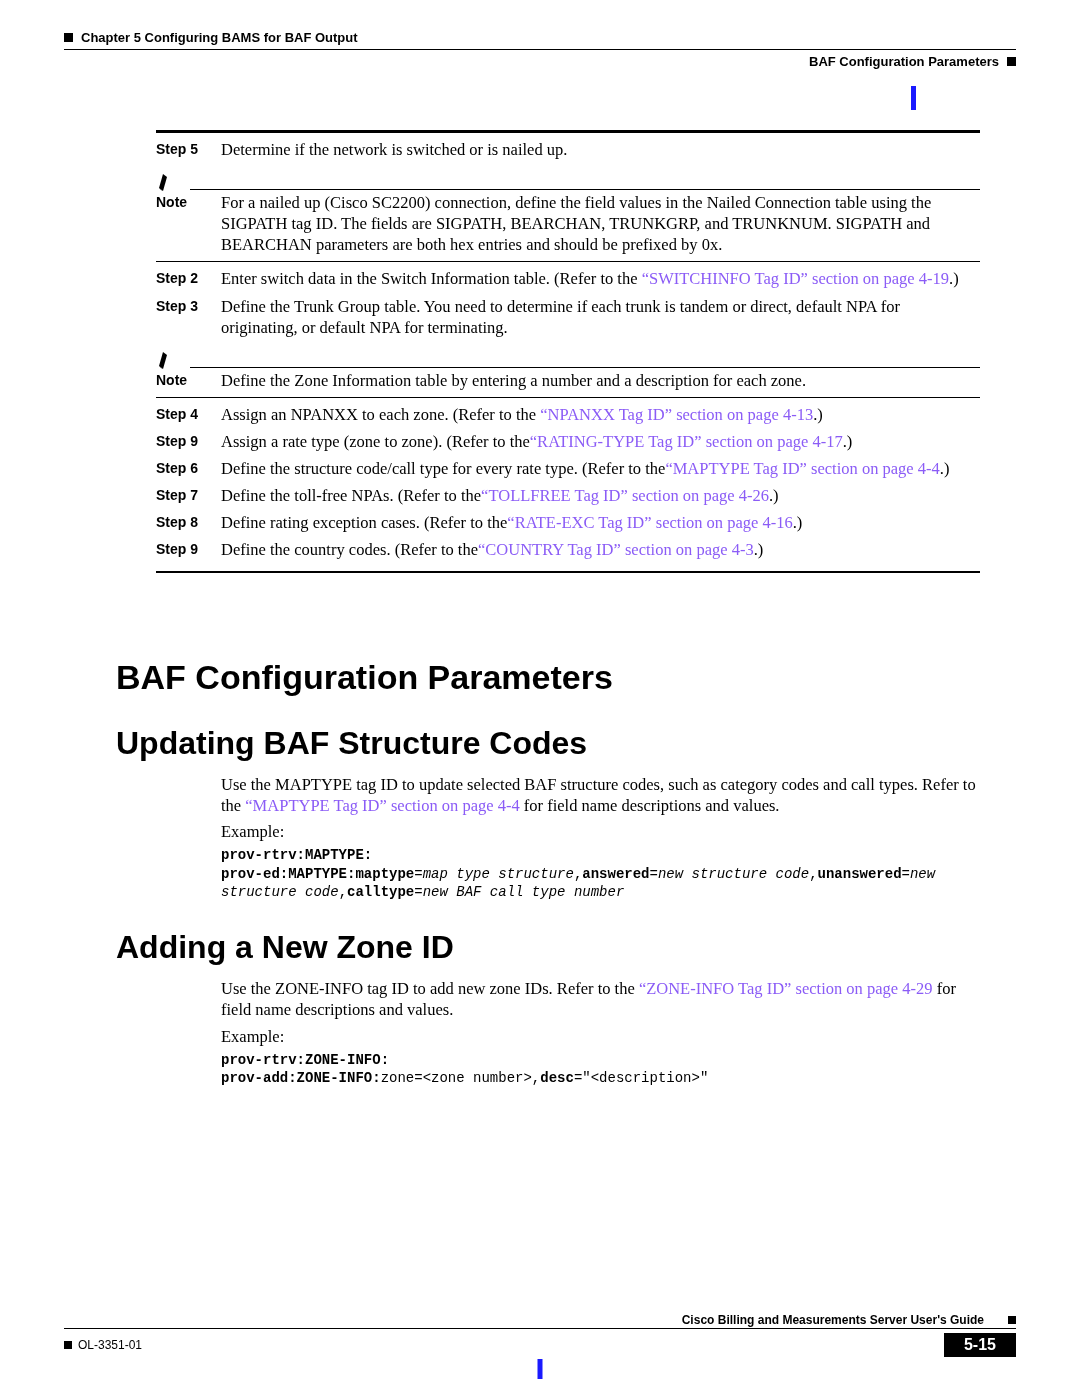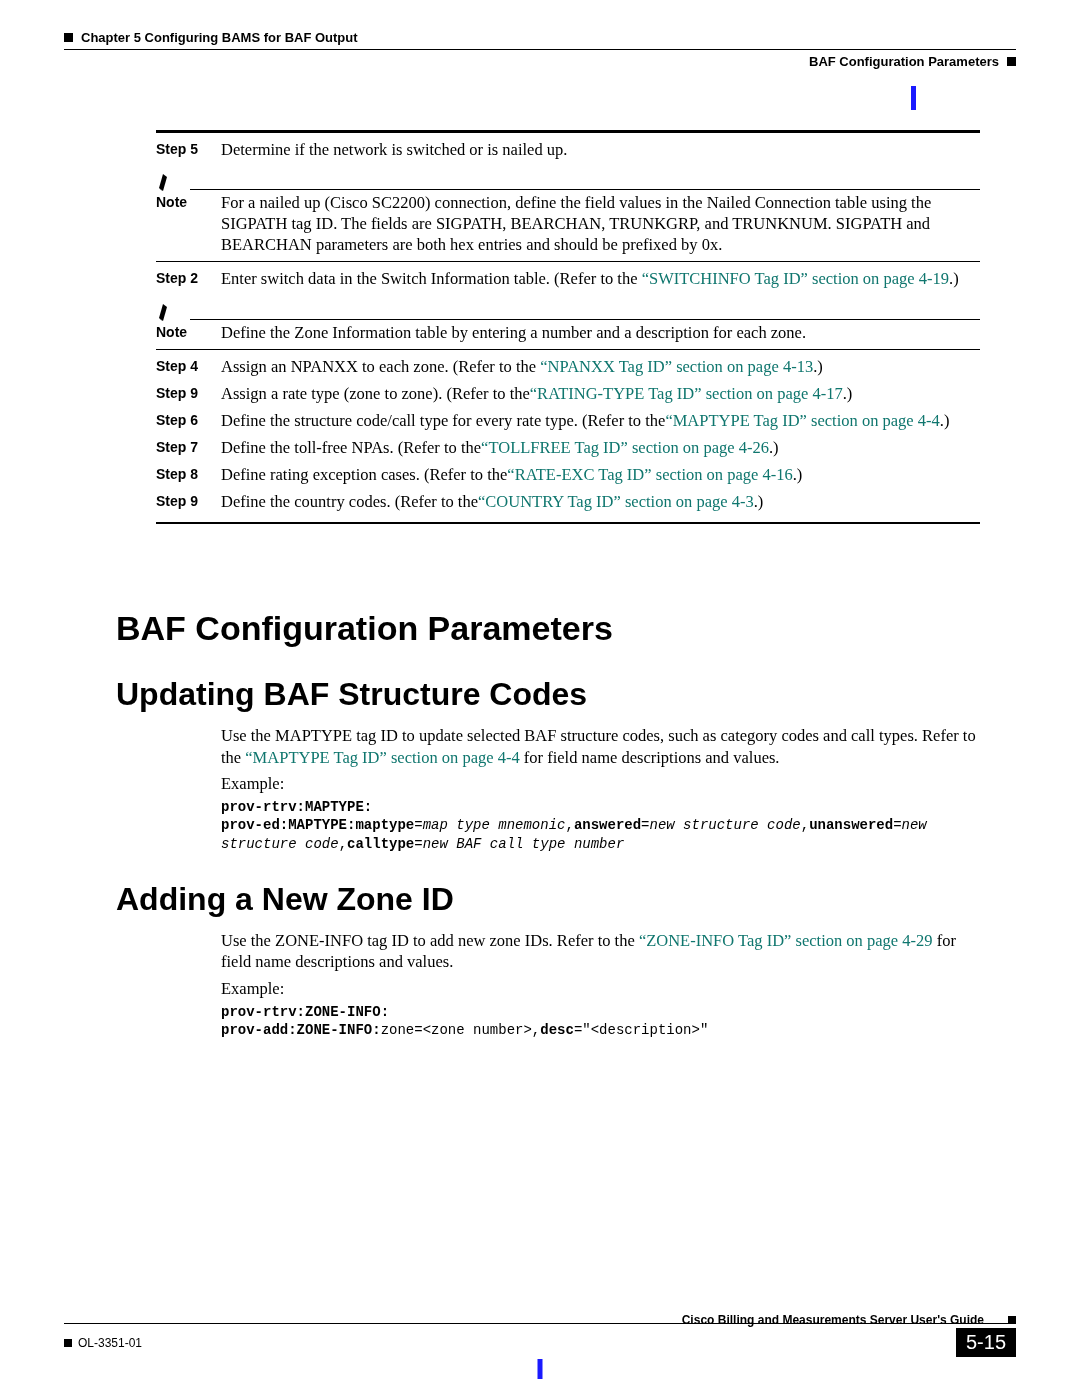--- a/index.html
+++ b/index.html
@@ -113,21 +113,21 @@
     font-size:14px;
     padding-top:2px;
   }
   .note-text { flex:1; }
   .note-end-rule {
     border-bottom:1px solid #000;
     margin-top:6px;
     margin-left:65px;
   }
 
-  a.xref, .xref { color:#0f766e; text-decoration:none; }
+  a.xref, .xref { color:#8b5cf6; text-decoration:none; }
 
   .hr-bottom {
     border:none;
     border-top:2px solid #000;
     margin-top:10px;
   }
 
   
   .h1 {
     font-family: Arial, Helvetica, sans-serif;
@@ -175,23 +175,23 @@
     font-family: Arial, Helvetica, sans-serif;
     font-size:12px;
   }
   .footer-left {
     display:flex;
     align-items:center;
     gap:6px;
   }
   .page-num {
     background:#000; color:#fff;
-    font-weight:normal;
-    padding:3px 10px;
-    font-size:20px;
+    font-weight:bold;
+    padding:3px 20px;
+    font-size:16px;
   }
   .tiny-sq {
     width:8px;height:8px;background:#000;display:inline-block;
   }
   .footer-guide {
     position:absolute;
     right:0;
     bottom:30px;
     font-family: Arial, Helvetica, sans-serif;
     font-size:12px;
@@ -257,20 +257,24 @@
       <div class="note-end-rule" style="margin-left:0"></div>
     </div>
 
     <div class="step-row">
       <div class="step-label">Step 2</div>
       <div class="step-text">
         <span>Enter switch data in the Switch Information table. (Refer to the </span><a class="xref">“SWITCHINFO Tag ID” section on page 4-19</a><span>.)</span>
       </div>
     </div>
 
+    <div class="step-row">
+      <div class="step-label">Step 3</div>
+      <div class="step-text">Define the Trunk Group table. You need to determine if each trunk is tandem or direct, default NPA for originating, or default NPA for terminating.</div>
+    </div>
 
     <div class="note-block">
       <div class="note-icon-row">
         <div class="note-icon">
           <svg width="26" height="24" viewBox="0 0 26 24">
             <polygon points="3,20 7,6 11,9 7,23" fill="#000"></polygon>
             <polygon points="3,20 5,22 7,23" fill="#000"></polygon>
           </svg>
         </div>
         <div class="note-underline"></div>
@@ -330,21 +334,21 @@
 
     <div class="h2">Updating BAF Structure Codes</div>
 
     <div class="body-p">
       <span>Use the MAPTYPE tag ID to update selected BAF structure codes, such as category codes and call types. Refer to the </span><a class="xref">“MAPTYPE Tag ID” section on page 4-4</a><span> for field name descriptions and values.</span>
     </div>
 
     <div class="example-label">Example:</div>
 
     <pre class="code"><b>prov-rtrv:MAPTYPE:</b>
-<b>prov-ed:MAPTYPE:maptype</b>=<i>map type mnemonic</i>,<b>answered</b>=<i>new structure code</i>,<b>unanswered</b>=<i>new structure code</i>,<b>calltype</b>=<i>new BAF call type number</i></pre>
+<b>prov-ed:MAPTYPE:maptype</b>=<i>map type structure</i>,<b>answered</b>=<i>new structure code</i>,<b>unanswered</b>=<i>new structure code</i>,<b>calltype</b>=<i>new BAF call type number</i></pre>
 
     <div class="h2" style="margin-top:28px">Adding a New Zone ID</div>
 
     <div class="body-p">
       <span>Use the ZONE-INFO tag ID to add new zone IDs. Refer to the </span><a class="xref">“ZONE-INFO Tag ID” section on page 4-29</a><span> for field name descriptions and values.</span>
     </div>
 
     <div class="example-label">Example:</div>
 
     <pre class="code"><b>prov-rtrv:ZONE-INFO:</b>

